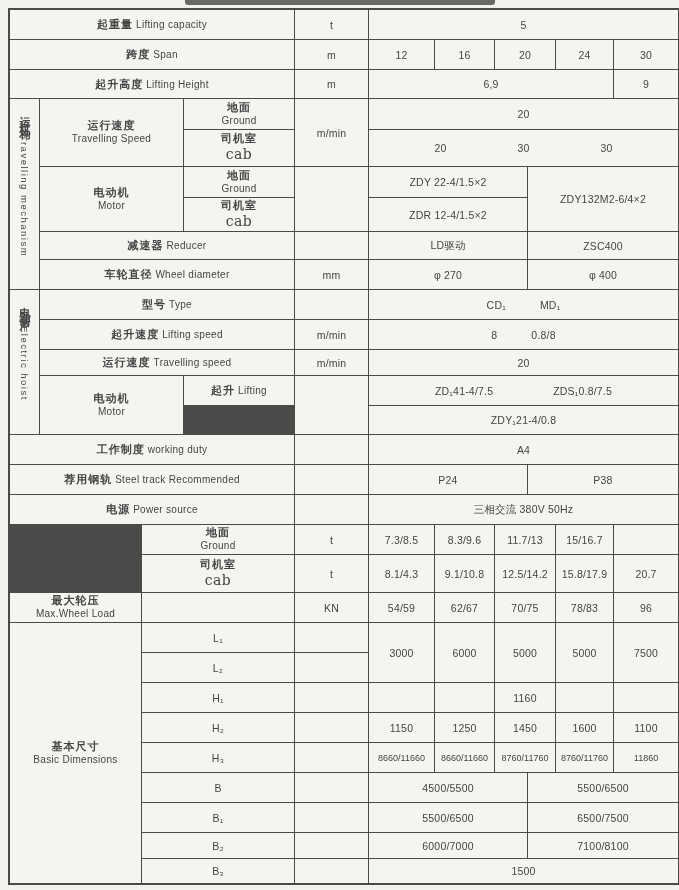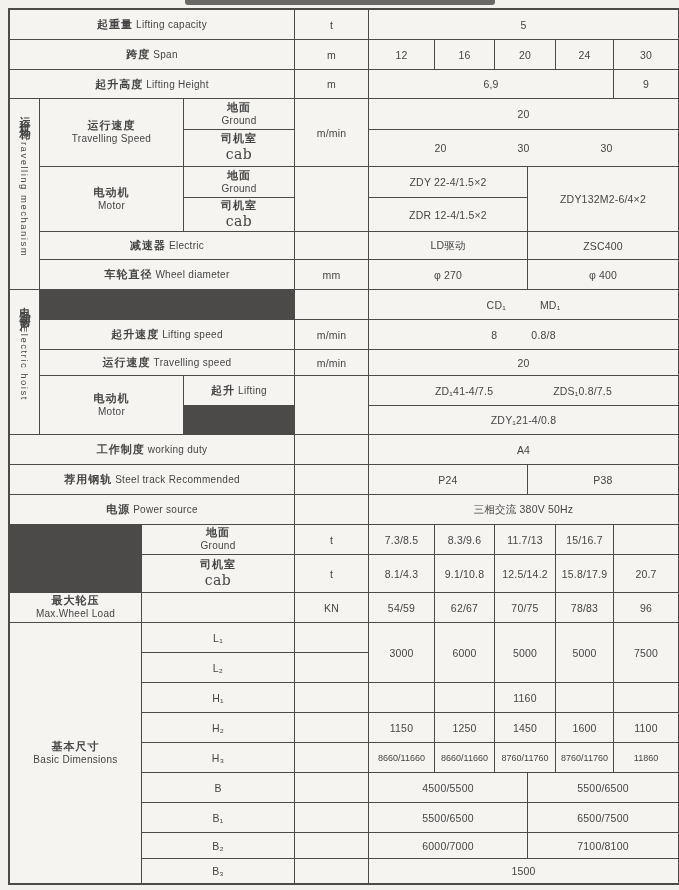--- a/index.html
+++ b/index.html
@@ -110,39 +110,43 @@
   <div class="c" style="grid-area:6/6/7/9">ZDY 22-4/1.5×2</div>
   <div class="c" style="grid-area:6/9/8/12">ZDY132M2-6/4×2</div>
   <div class="c two" style="grid-area:7/4/8/5">
       <span class="zh">司机室</span>
       <span class="cabfont">cab</span>
     </div>
   <div class="c" style="grid-area:7/6/8/9">ZDR 12-4/1.5×2</div>
 
   <div class="c one" style="grid-area:8/2/9/5">
       <span class="zh">减速器</span>
-      <span class="en">Electric</span>
+      <span class="en">Reducer</span>
     </div>
   <div class="c" style="grid-area:8/5/9/6"></div>
   <div class="c" style="grid-area:8/6/9/9">LD驱动</div>
   <div class="c" style="grid-area:8/9/9/12">ZSC400</div>
 
   <div class="c one" style="grid-area:9/2/10/5">
       <span class="zh">车轮直径</span>
       <span class="en">Wheel diameter</span>
     </div>
   <div class="c" style="grid-area:9/5/10/6">mm</div>
   <div class="c" style="grid-area:9/6/10/9">φ 270</div>
   <div class="c" style="grid-area:9/9/10/12">φ 400</div>
 
   <div class="c vside" style="grid-area:10/1/15/2">
       <span class="zh">电动葫芦</span>
       <span class="en">Electric hoist</span>
     </div>
 
+  <div class="c one" style="grid-area:10/2/11/5">
+      <span class="zh">型号</span>
+      <span class="en">Type</span>
+    </div>
   <div class="c" style="grid-area:10/5/11/6"></div>
   <div class="c pair" style="grid-area:10/6/11/12">
       <span>CD₁</span>
       <span>MD₁</span>
     </div>
 
   <div class="c one" style="grid-area:11/2/12/5">
       <span class="zh">起升速度</span>
       <span class="en">Lifting speed</span>
     </div>

